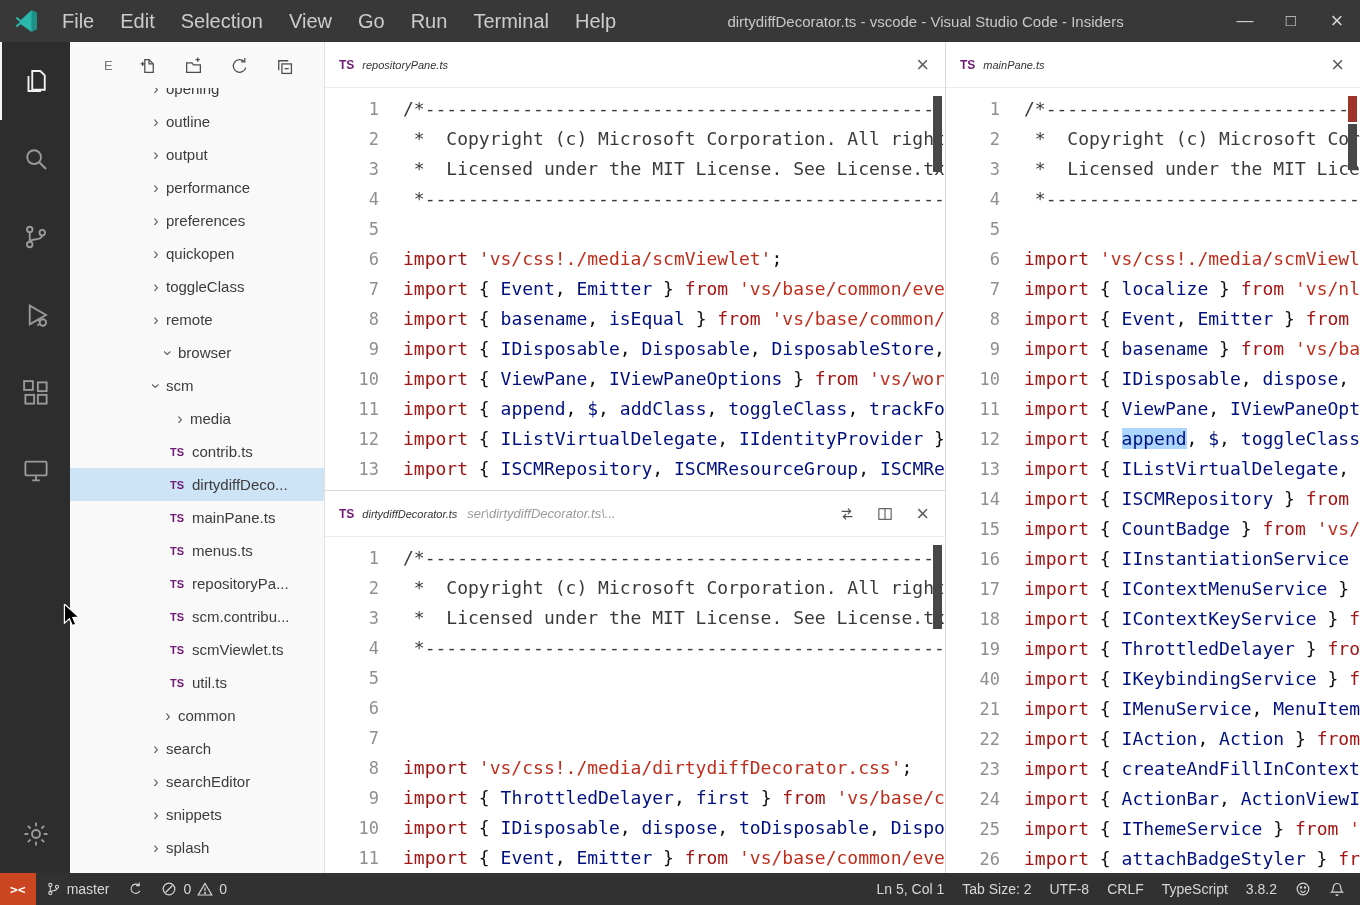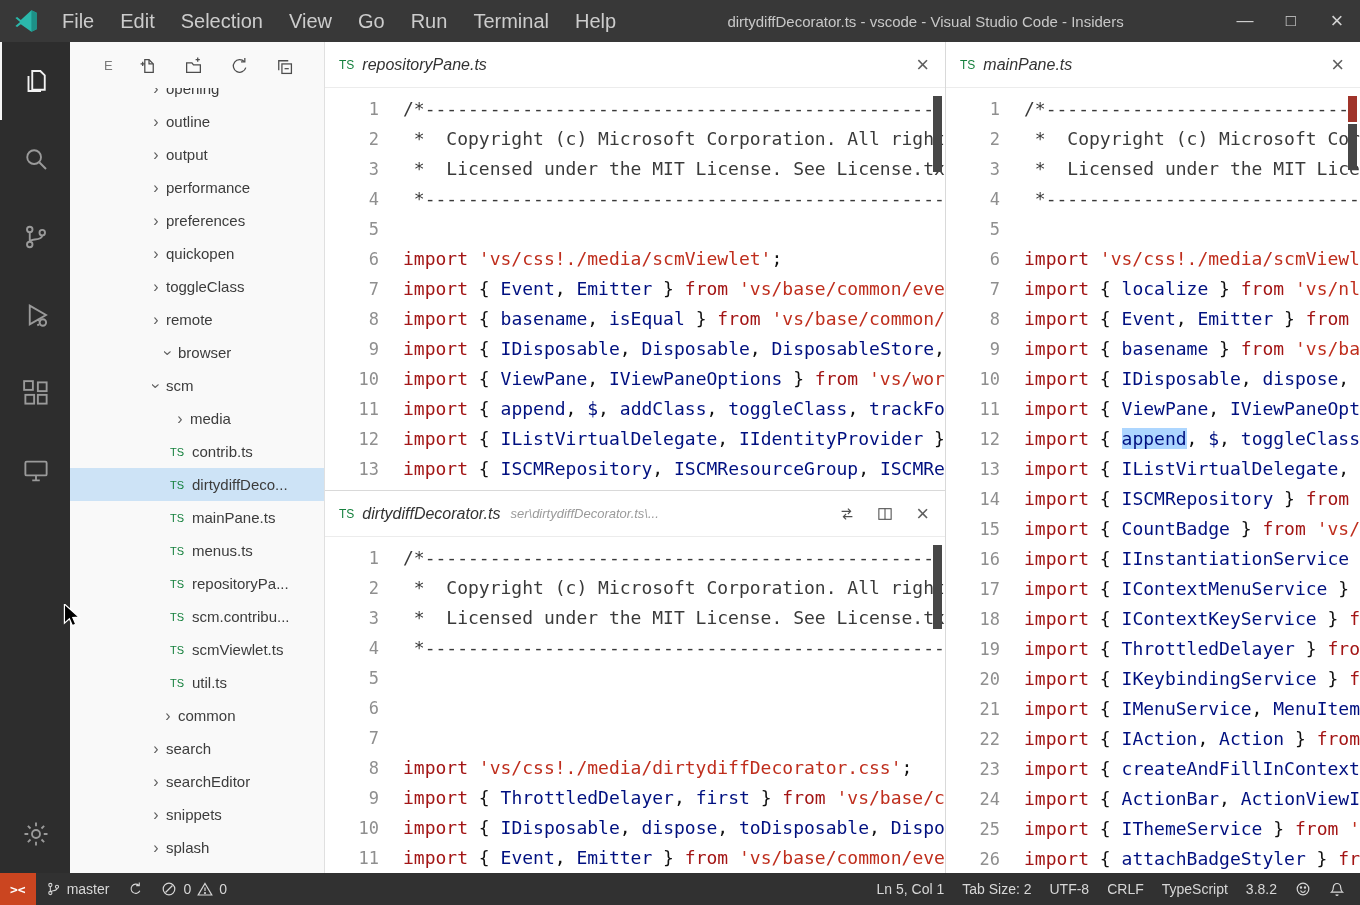--- a/index.html
+++ b/index.html
@@ -36,36 +36,36 @@
   .sidebar { flex:0 0 255px; width:255px; background:#f9f9f9; border-right:1px solid #e0e0e0; display:flex; flex-direction:column; overflow:hidden; }
   .sb-header { flex:0 0 46px; display:flex; align-items:center; padding-left:34px; gap:26px; background:#f9f9f9; position:relative; z-index:2; }
   .title-frag { font-size:13px; color:#7a7a7a; }
   .sb-header svg { width:19px; height:19px; fill:none; stroke:#4d4d4d; stroke-width:1.2; }
   .tree { flex:1; overflow:hidden; }
   .row { height:33px; display:flex; align-items:center; font-size:15px; color:#3c3c3c; white-space:nowrap; }
   .row.partial { margin-top:-16px; }
   .row.sel { background:#cde3f6; }
   .chev { width:20px; flex:0 0 20px; text-align:center; color:#616161; font-size:16px; display:inline-block; transform:rotate(0deg); }
   .chev.open { transform:rotate(90deg); }
-  .tsbadge { color:#15803d; font-weight:normal; font-size:11px; width:22px; flex:0 0 22px; letter-spacing:0; }
+  .tsbadge { color:#701a75; font-weight:bold; font-size:11px; width:22px; flex:0 0 22px; letter-spacing:0; }
   .lbl { overflow:hidden; text-overflow:clip; }
 
   
   .editor-area { flex:1; display:flex; min-width:0; background:#fff; }
   .col-left { flex:0 0 620px; width:620px; display:flex; flex-direction:column; min-height:0; }
   .col-right { flex:1; display:flex; flex-direction:column; border-left:1px solid #d9d9d9; min-width:0; }
   .pane { position:relative; display:flex; flex-direction:column; background:#fff; min-height:0; overflow:hidden; }
   .pane-topleft { flex:0 0 448px; height:448px; }
   .pane-bottomleft { flex:1; border-top:1px solid #d9d9d9; }
   .pane-right { flex:1; }
 
   .tabbar { flex:0 0 46px; display:flex; background:#f3f3f3; border-bottom:1px solid #ececec; }
   .tab { flex:1; background:#fff; display:flex; align-items:center; padding:0 14px; min-width:0; }
   .tab .tsbadge { font-size:12px; width:auto; flex:0 0 auto; margin-right:8px; }
-  .tab-label { font-size:16px; font-style:italic; color:#333333; white-space:nowrap; }
+  .tab-label { font-size:11px; font-style:italic; color:#333333; white-space:nowrap; }
   .tab-desc { font-size:13px; font-style:italic; color:#9a9a9a; margin-left:10px; white-space:nowrap; overflow:hidden; flex:1; }
   .tab-spacer { flex:1; }
   .tab-actions { display:flex; align-items:center; gap:20px; margin-left:12px; }
   .tab-actions svg { width:18px; height:18px; fill:none; stroke:#4f4f4f; stroke-width:1.3; }
   .tab-close { color:#5f5f5f; font-size:22px; line-height:1; padding:0 2px; }
 
   .code { flex:1; overflow:hidden; position:relative; font-family:"DejaVu Sans Mono", monospace; font-size:18px; line-height:30px; padding-top:6px; background:#fff; }
   .cl { display:flex; height:30px; white-space:pre; }
   .ln { flex:0 0 78px; text-align:right; padding-right:24px; color:#8f8f8f; font-size:17px; }
   .ct { flex:1; overflow:hidden; }
@@ -391,21 +391,21 @@
                 <div class="cl"><span class="ln">10</span><span class="ct"><span class="tk-k">import </span><span class="tk-p">{ </span><span class="tk-v">IDisposable</span><span class="tk-p">, </span><span class="tk-v">dispose</span><span class="tk-p">, </span></span></div>
                 <div class="cl"><span class="ln">11</span><span class="ct"><span class="tk-k">import </span><span class="tk-p">{ </span><span class="tk-v">ViewPane</span><span class="tk-p">, </span><span class="tk-v">IViewPaneOptions</span></span></div>
                 <div class="cl"><span class="ln">12</span><span class="ct"><span class="tk-k">import </span><span class="tk-p">{ </span><span class="tk-hl">append</span><span class="tk-p">, </span><span class="tk-v">$</span><span class="tk-p">, </span><span class="tk-v">toggleClass</span></span></div>
                 <div class="cl"><span class="ln">13</span><span class="ct"><span class="tk-k">import </span><span class="tk-p">{ </span><span class="tk-v">IListVirtualDelegate</span><span class="tk-p">, </span><span class="tk-v">IIdentityProvider</span></span></div>
                 <div class="cl"><span class="ln">14</span><span class="ct"><span class="tk-k">import </span><span class="tk-p">{ </span><span class="tk-v">ISCMRepository</span><span class="tk-p"> } </span><span class="tk-k">from </span><span class="tk-s">'vs/workbench/contrib/scm/common/scm'</span></span></div>
                 <div class="cl"><span class="ln">15</span><span class="ct"><span class="tk-k">import </span><span class="tk-p">{ </span><span class="tk-v">CountBadge</span><span class="tk-p"> } </span><span class="tk-k">from </span><span class="tk-s">'vs/base/browser/ui/countBadge/countBadge'</span></span></div>
                 <div class="cl"><span class="ln">16</span><span class="ct"><span class="tk-k">import </span><span class="tk-p">{ </span><span class="tk-v">IInstantiationService</span><span class="tk-p"> } </span></span></div>
                 <div class="cl"><span class="ln">17</span><span class="ct"><span class="tk-k">import </span><span class="tk-p">{ </span><span class="tk-v">IContextMenuService</span><span class="tk-p"> } </span><span class="tk-k">from </span></span></div>
                 <div class="cl"><span class="ln">18</span><span class="ct"><span class="tk-k">import </span><span class="tk-p">{ </span><span class="tk-v">IContextKeyService</span><span class="tk-p"> } </span><span class="tk-k">from </span></span></div>
                 <div class="cl"><span class="ln">19</span><span class="ct"><span class="tk-k">import </span><span class="tk-p">{ </span><span class="tk-v">ThrottledDelayer</span><span class="tk-p"> } </span><span class="tk-k">from </span></span></div>
-                <div class="cl"><span class="ln">20</span><span class="ct"><span class="tk-k">import </span><span class="tk-p">{ </span><span class="tk-v">IKeybindingService</span><span class="tk-p"> } </span><span class="tk-k">from </span></span></div>
+                <div class="cl"><span class="ln">40</span><span class="ct"><span class="tk-k">import </span><span class="tk-p">{ </span><span class="tk-v">IKeybindingService</span><span class="tk-p"> } </span><span class="tk-k">from </span></span></div>
                 <div class="cl"><span class="ln">21</span><span class="ct"><span class="tk-k">import </span><span class="tk-p">{ </span><span class="tk-v">IMenuService</span><span class="tk-p">, </span><span class="tk-v">MenuItemAction</span></span></div>
                 <div class="cl"><span class="ln">22</span><span class="ct"><span class="tk-k">import </span><span class="tk-p">{ </span><span class="tk-v">IAction</span><span class="tk-p">, </span><span class="tk-v">Action</span><span class="tk-p"> } </span><span class="tk-k">from </span></span></div>
                 <div class="cl"><span class="ln">23</span><span class="ct"><span class="tk-k">import </span><span class="tk-p">{ </span><span class="tk-v">createAndFillInContextMenuActions</span></span></div>
                 <div class="cl"><span class="ln">24</span><span class="ct"><span class="tk-k">import </span><span class="tk-p">{ </span><span class="tk-v">ActionBar</span><span class="tk-p">, </span><span class="tk-v">ActionViewItem</span></span></div>
                 <div class="cl"><span class="ln">25</span><span class="ct"><span class="tk-k">import </span><span class="tk-p">{ </span><span class="tk-v">IThemeService</span><span class="tk-p"> } </span><span class="tk-k">from </span><span class="tk-s">'vs/platform/theme/common/themeService'</span></span></div>
                 <div class="cl"><span class="ln">26</span><span class="ct"><span class="tk-k">import </span><span class="tk-p">{ </span><span class="tk-v">attachBadgeStyler</span><span class="tk-p"> } </span><span class="tk-k">from </span></span></div>
               </div>
           </div>
           <div class="sb-track">
             <div class="ovr-mark" style="top:2px;height:26px;"></div>

